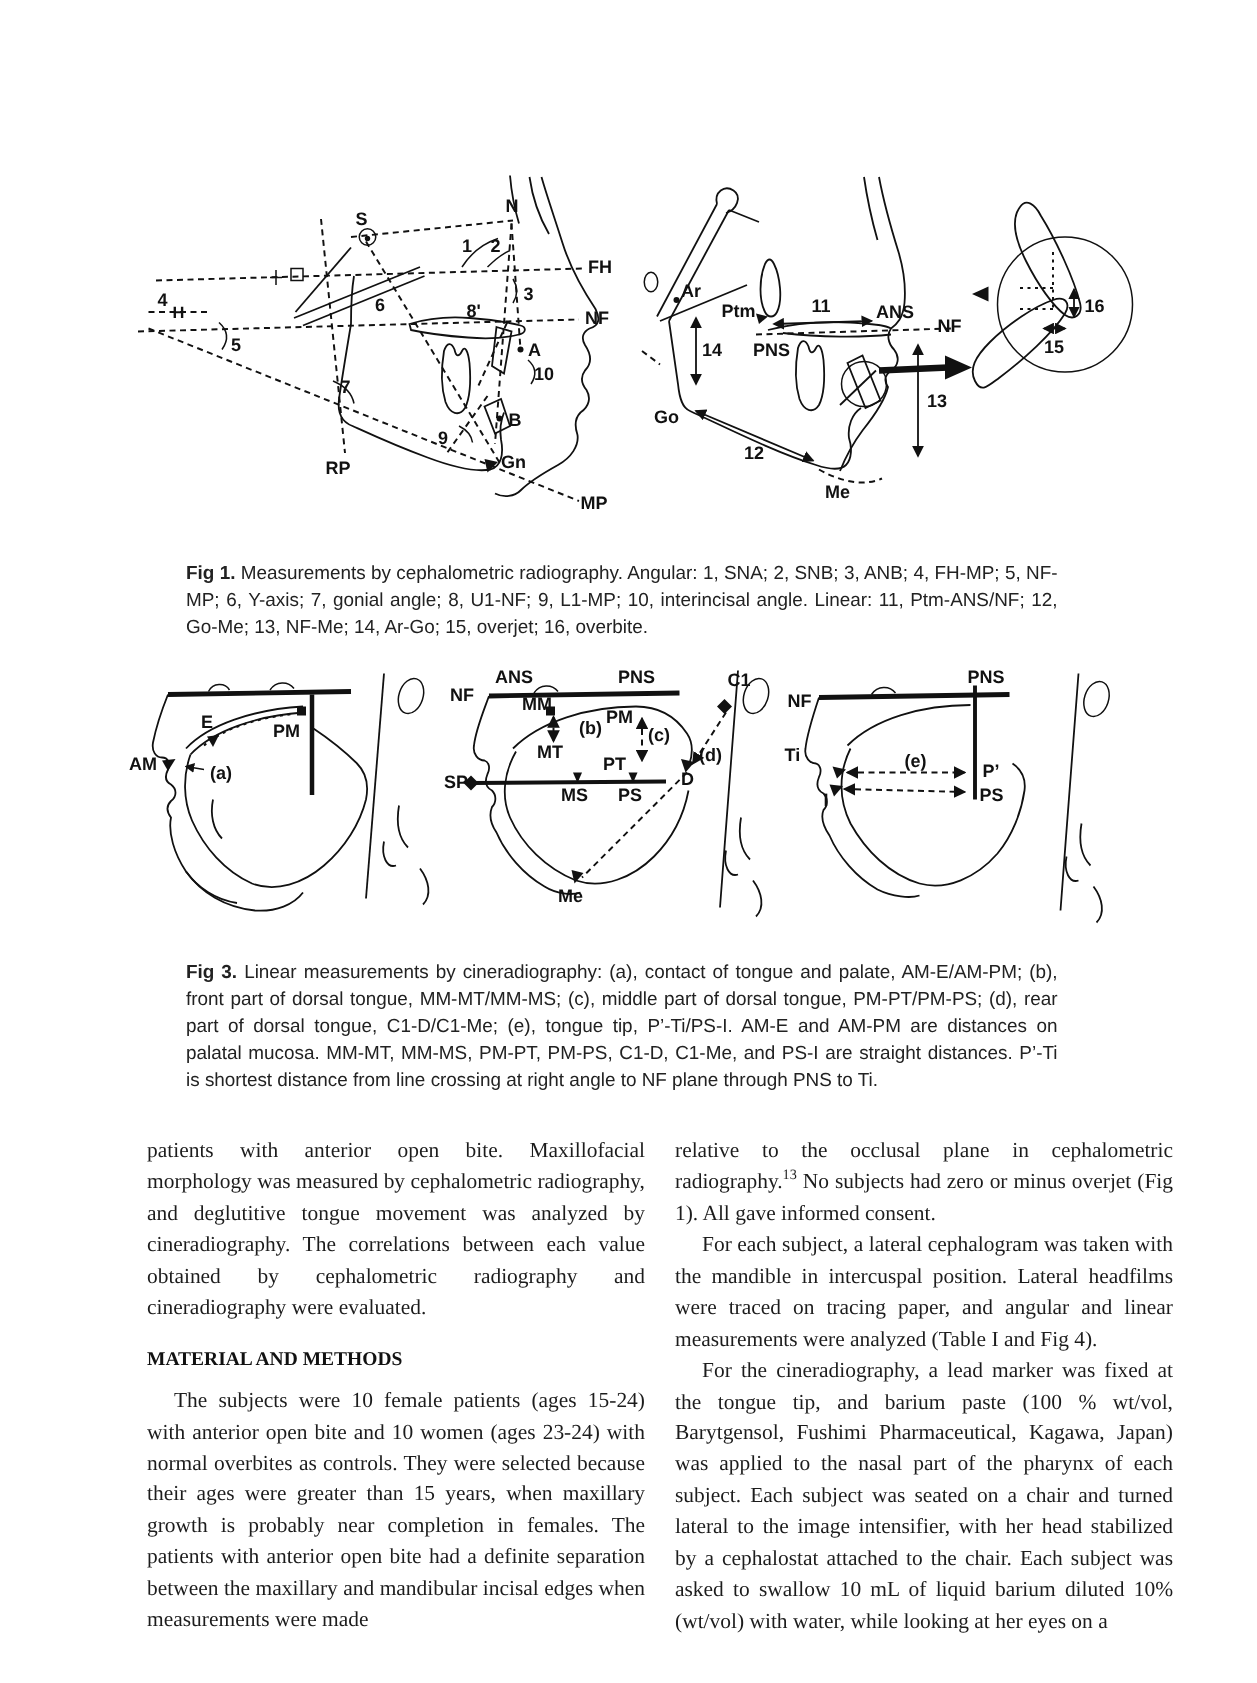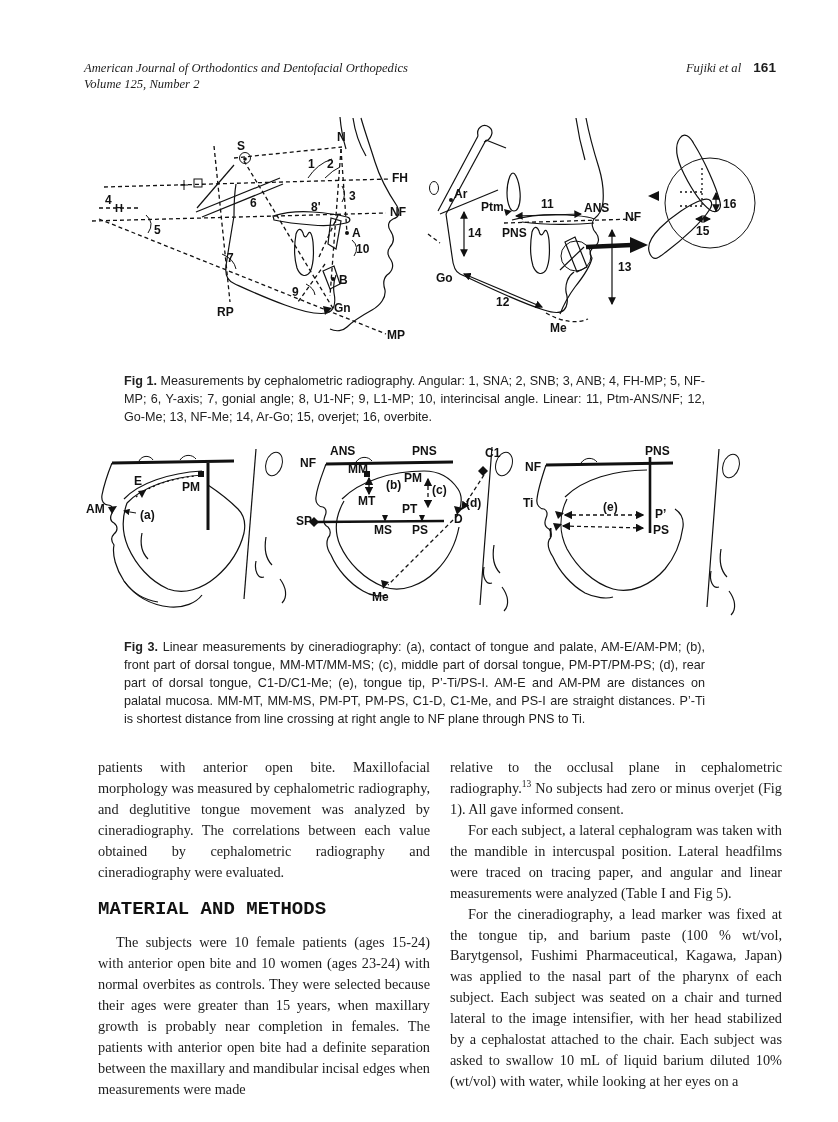--- a/index.html
+++ b/index.html
@@ -33,40 +33,30 @@
   svg .dash { stroke:#111; stroke-width:1.3; fill:none; stroke-dasharray:4 3; }
   svg .dot  { stroke:#111; stroke-width:1.3; fill:none; stroke-dasharray:2 3; }
   svg .thk  { stroke:#111; stroke-width:3.2; fill:none; }
   svg .fil  { fill:#111; stroke:none; }
   
   .cols { position:absolute; top:757px; left:98px; width:684px; display:flex; gap:20px; }
   .col { width:332px; font-size:14.3px; line-height:1.465; text-align:justify; }
   .col p { margin:0; }
   .col p.ind { text-indent:18px; }
   .col h2 {
-    font-family:Liberation Mono, monospace; font-size:19px; font-weight:bold;
+    font-family:Liberation Serif, serif; font-size:13px; font-weight:bold;
     margin:13px 0 9px 0; text-align:left; color:#111;
   }
   sup { font-size:9.5px; line-height:0; }
 </style>
 </head>
 <body>
 
 <div class="page">
 
-  <div class="hdr">
-    <div class="hdr-left">
-      <div>American Journal of Orthodontics and Dentofacial Orthopedics</div>
-      <div>Volume 125, Number 2</div>
-    </div>
-    <div class="hdr-right">
-      <span class="auth">Fujiki et al</span>
-      <span class="pg">161</span>
-    </div>
-  </div>
 
   <figure id="fig1">
     <svg width="712" height="246" viewBox="0 0 712 246">
       <defs>
         <marker id="ah" viewBox="0 0 10 10" refX="8.5" refY="5" markerWidth="6.5" markerHeight="6.5" orient="auto-start-reverse">
           <path d="M0,0L10,5L0,10z" fill="#111"></path>
         </marker>
       </defs>
 
       <g>
@@ -331,18 +321,18 @@
   </figure>
 
   <div class="cols">
     <div class="col">
       <p>patients with anterior open bite. Maxillofacial morphology was measured by cephalometric radiography, and deglutitive tongue movement was analyzed by cineradiography. The correlations between each value obtained by cephalometric radiography and cineradiography were evaluated.</p>
       <h2>MATERIAL AND METHODS</h2>
       <p class="ind">The subjects were 10 female patients (ages 15-24) with anterior open bite and 10 women (ages 23-24) with normal overbites as controls. They were selected because their ages were greater than 15 years, when maxillary growth is probably near completion in females. The patients with anterior open bite had a definite separation between the maxillary and mandibular incisal edges when measurements were made</p>
     </div>
     <div class="col">
       <p><span>relative to the occlusal plane in cephalometric radiography.</span><sup>13</sup><span> No subjects had zero or minus overjet (Fig 1). All gave informed consent.</span></p>
-      <p class="ind">For each subject, a lateral cephalogram was taken with the mandible in intercuspal position. Lateral headfilms were traced on tracing paper, and angular and linear measurements were analyzed (Table I and Fig 5).</p>
+      <p class="ind">For each subject, a lateral cephalogram was taken with the mandible in intercuspal position. Lateral headfilms were traced on tracing paper, and angular and linear measurements were analyzed (Table I and Fig 4).</p>
       <p class="ind">For the cineradiography, a lead marker was fixed at the tongue tip, and barium paste (100 % wt/vol, Barytgensol, Fushimi Pharmaceutical, Kagawa, Japan) was applied to the nasal part of the pharynx of each subject. Each subject was seated on a chair and turned lateral to the image intensifier, with her head stabilized by a cephalostat attached to the chair. Each subject was asked to swallow 10 mL of liquid barium diluted 10% (wt/vol) with water, while looking at her eyes on a</p>
     </div>
   </div>
 
 </div>
 
 </body></html>

